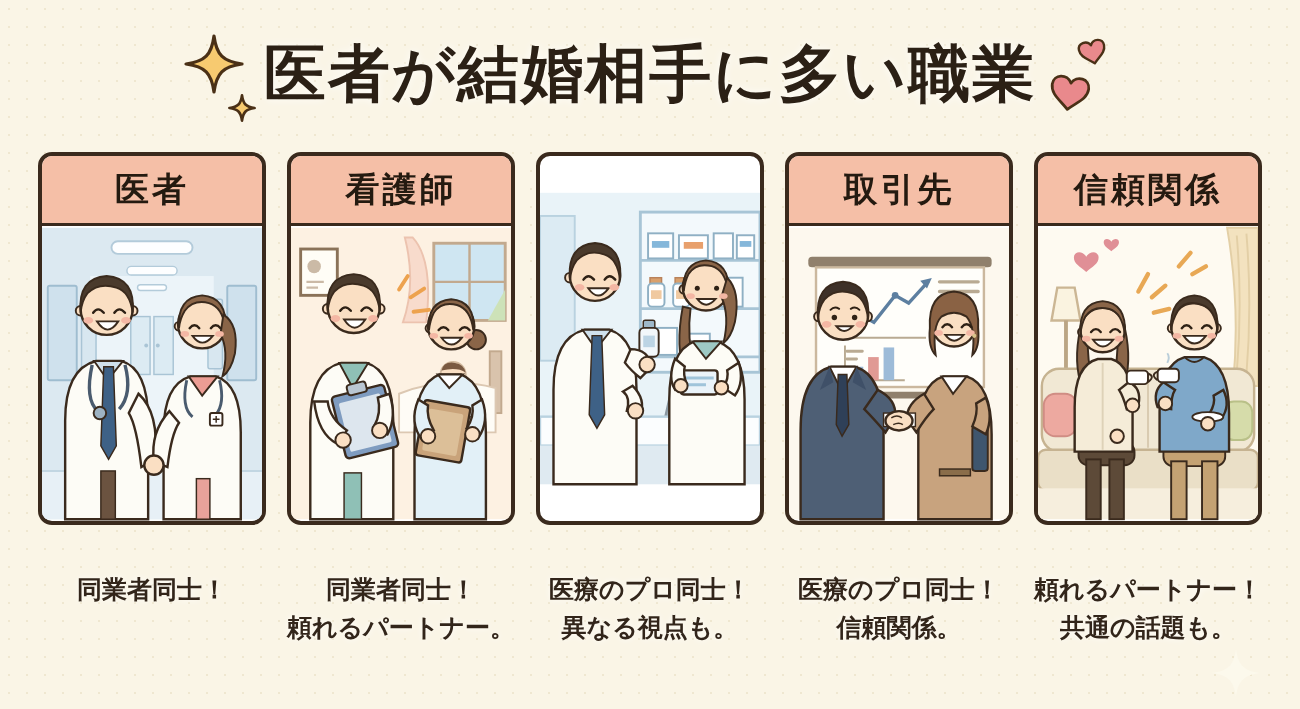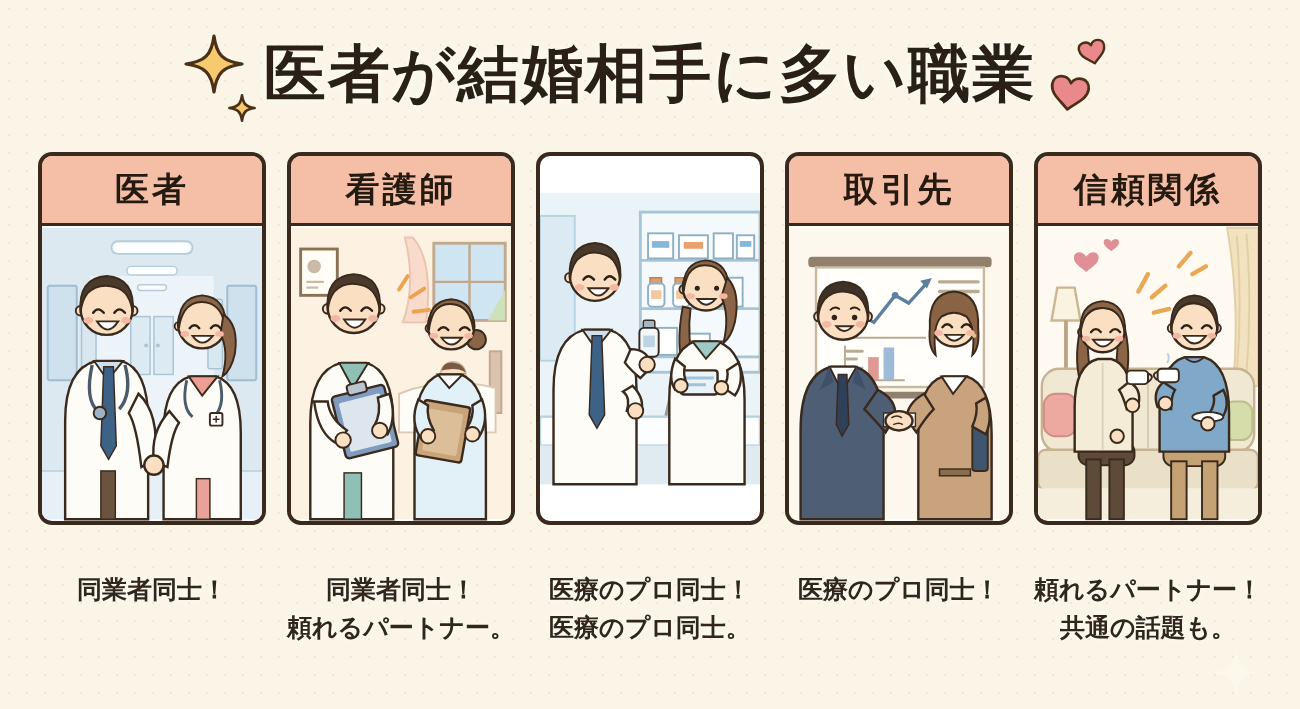--- a/index.html
+++ b/index.html
@@ -401,24 +401,25 @@
   <div class="desc-row">
     <div class="desc">
       <div>同業者同士！</div>
     </div>
     <div class="desc">
       <div>同業者同士！</div>
       <div>頼れるパートナー。</div>
     </div>
     <div class="desc">
       <div>医療のプロ同士！</div>
-      <div>医療のプロ同士。</div>
+      <div>異なる視点も。</div>
     </div>
     <div class="desc">
       <div>医療のプロ同士！</div>
+      <div>信頼関係。</div>
     </div>
     <div class="desc">
       <div>頼れるパートナー！</div>
       <div>共通の話題も。</div>
     </div>
   </div>
 
   <svg class="corner-sparkle" width="60" height="60" viewBox="0 0 60 60">
     <path transform="translate(30,30)" d="M0 -24 C2 -8 8 -2 24 0 C8 2 2 8 0 24 C-2 8 -8 2 -24 0 C-8 -2 -2 -8 0 -24 Z" fill="#fcf9ec"></path>
   </svg>

